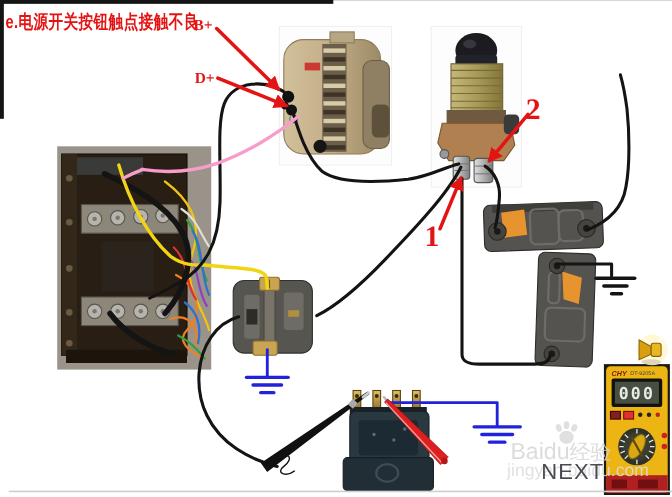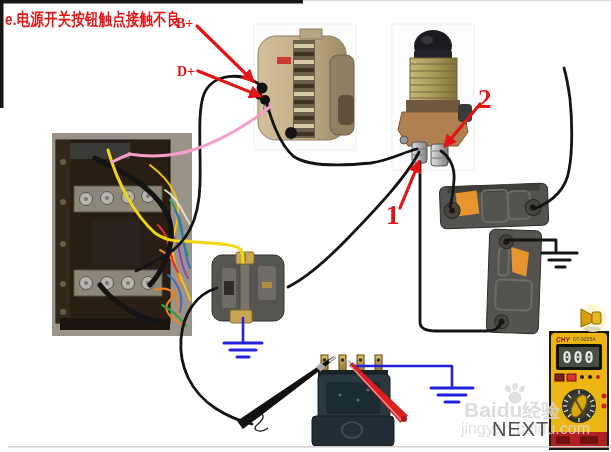--- a/index.html
+++ b/index.html
@@ -22,21 +22,21 @@
   #num-two{left:478px;top:84px;font-size:27px;}
   #num-one{left:386px;top:200px;font-size:27px;}
   #next{
     left:492px;top:418px;font-size:20px;color:#34343c;letter-spacing:1px;
     opacity:0.88;
   }
   #watermark{
     left:456px;top:386px;width:140px;height:54px;opacity:0.85;
     color:#d6d6d6;pointer-events:none;
   }
-  #wm-row1{position:absolute;left:8px;top:12px;font-size:21px;font-weight:bold;white-space:nowrap;}
+  #wm-row1{position:absolute;left:8px;top:12px;font-size:21px;font-weight:normal;white-space:nowrap;}
   #wm-cn{font-size:19px;}
   #wm-url{position:absolute;left:5px;top:34px;font-size:16px;color:#dcdcdc;white-space:nowrap;}
   #wm-paw{position:absolute;left:46px;top:-4px;}
   svg text{font-family:"Liberation Sans", sans-serif;}
   .seg{font-family:"DejaVu Sans Mono", monospace;}
 </style>
 </head>
 <body>
 
 <div id="stage">

